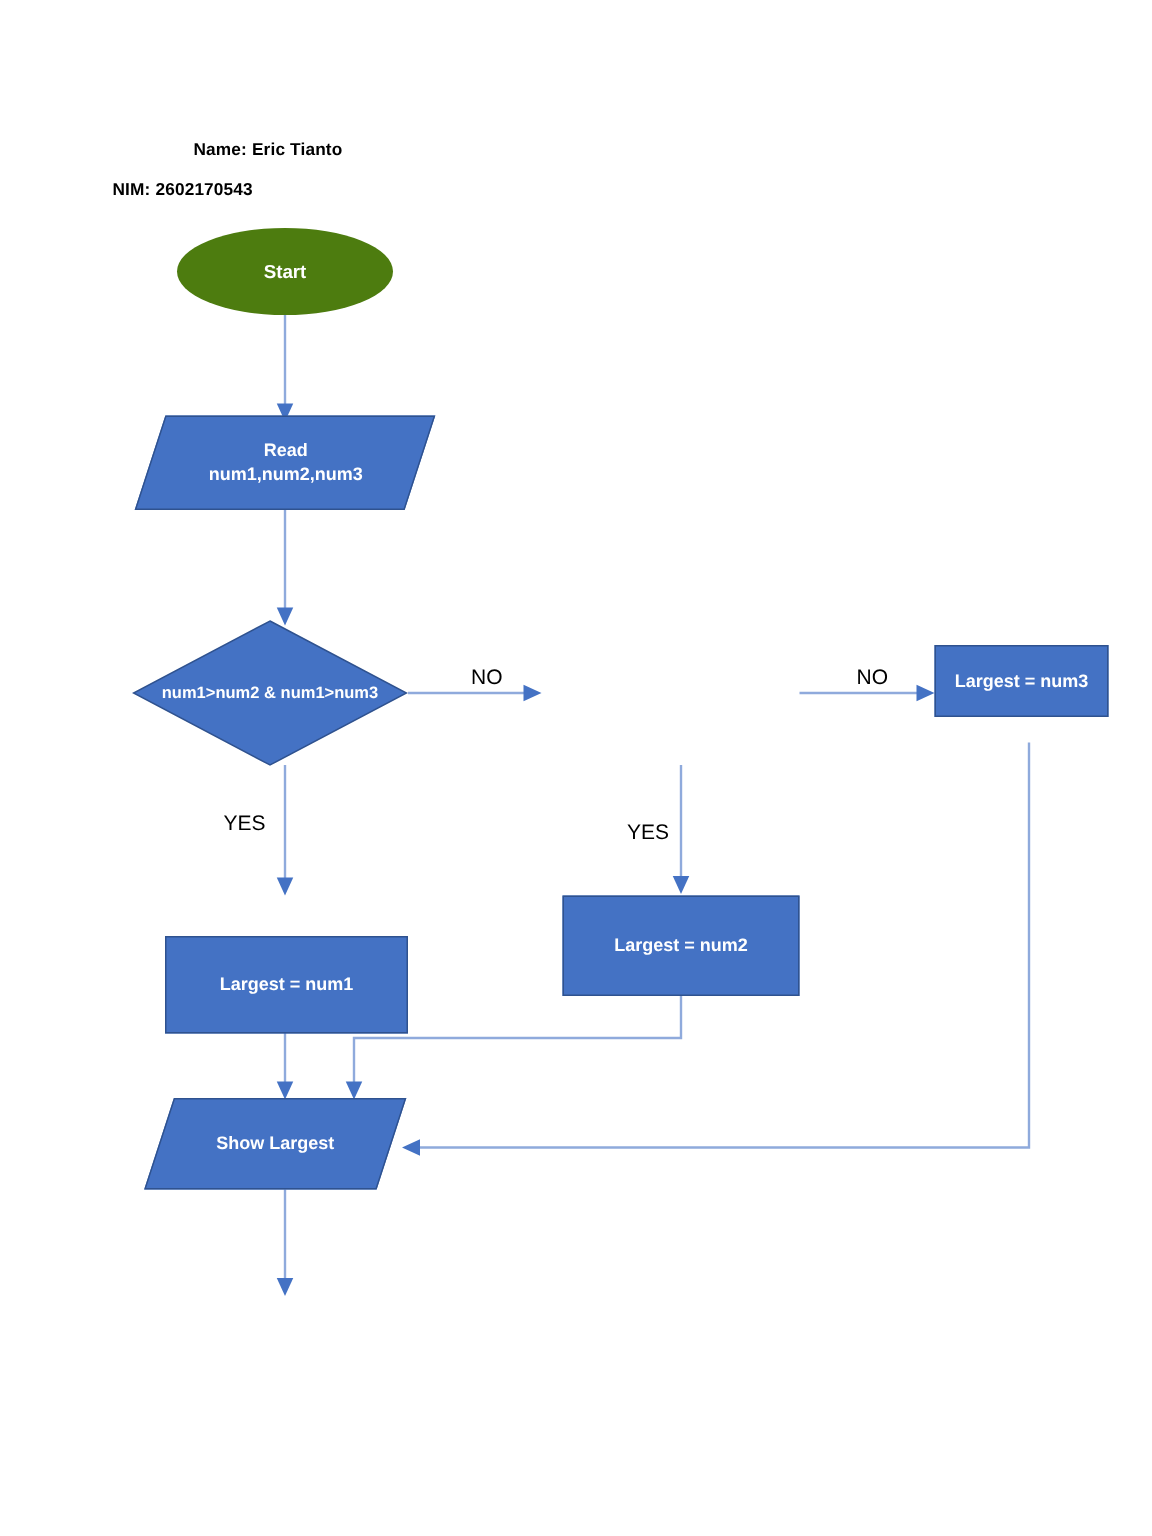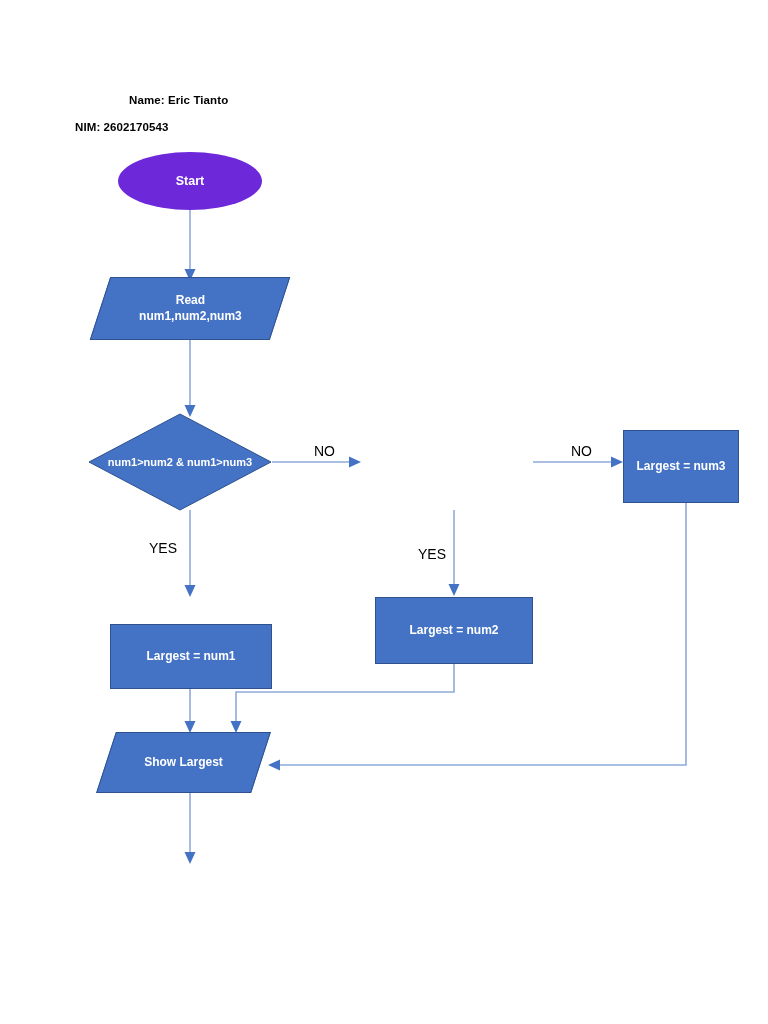--- a/index.html
+++ b/index.html
@@ -53,21 +53,21 @@
     display: flex;
     align-items: center;
     justify-content: center;
     text-align: center;
     line-height: 1.35;
     box-sizing: border-box;
   }
   .node span { display: block; }
 
   .terminator {
-    background: #6d28d9;
+    background: #4d7c0f;
     border-radius: 50%;
     font-size: 12.5px;
     font-weight: bold;
   }
   .io {
     background: #4472c4;
     font-size: 12px;
     font-weight: bold;
     border: 1px solid #2f528f;
   }
@@ -164,21 +164,21 @@
     </svg>
     <div class="decision-label d1-label">
       <div>
         <span>num1&gt;num2 &amp;</span>
         <span>num1&gt;num3</span>
       </div>
     </div>
   </div>
 
 
-  <div class="node process" style="left:623px; top:430px; width:116px; height:73px;">
+  <div class="node process" style="left:623px; top:430px; width:116px; height:48px;">
     <span>Largest = num3</span>
   </div>
 
   <div class="node process" style="left:110px; top:624px; width:162px; height:65px;">
     <span>Largest = num1</span>
   </div>
 
   <div class="node process" style="left:375px; top:597px; width:158px; height:67px;">
     <span>Largest = num2</span>
   </div>

